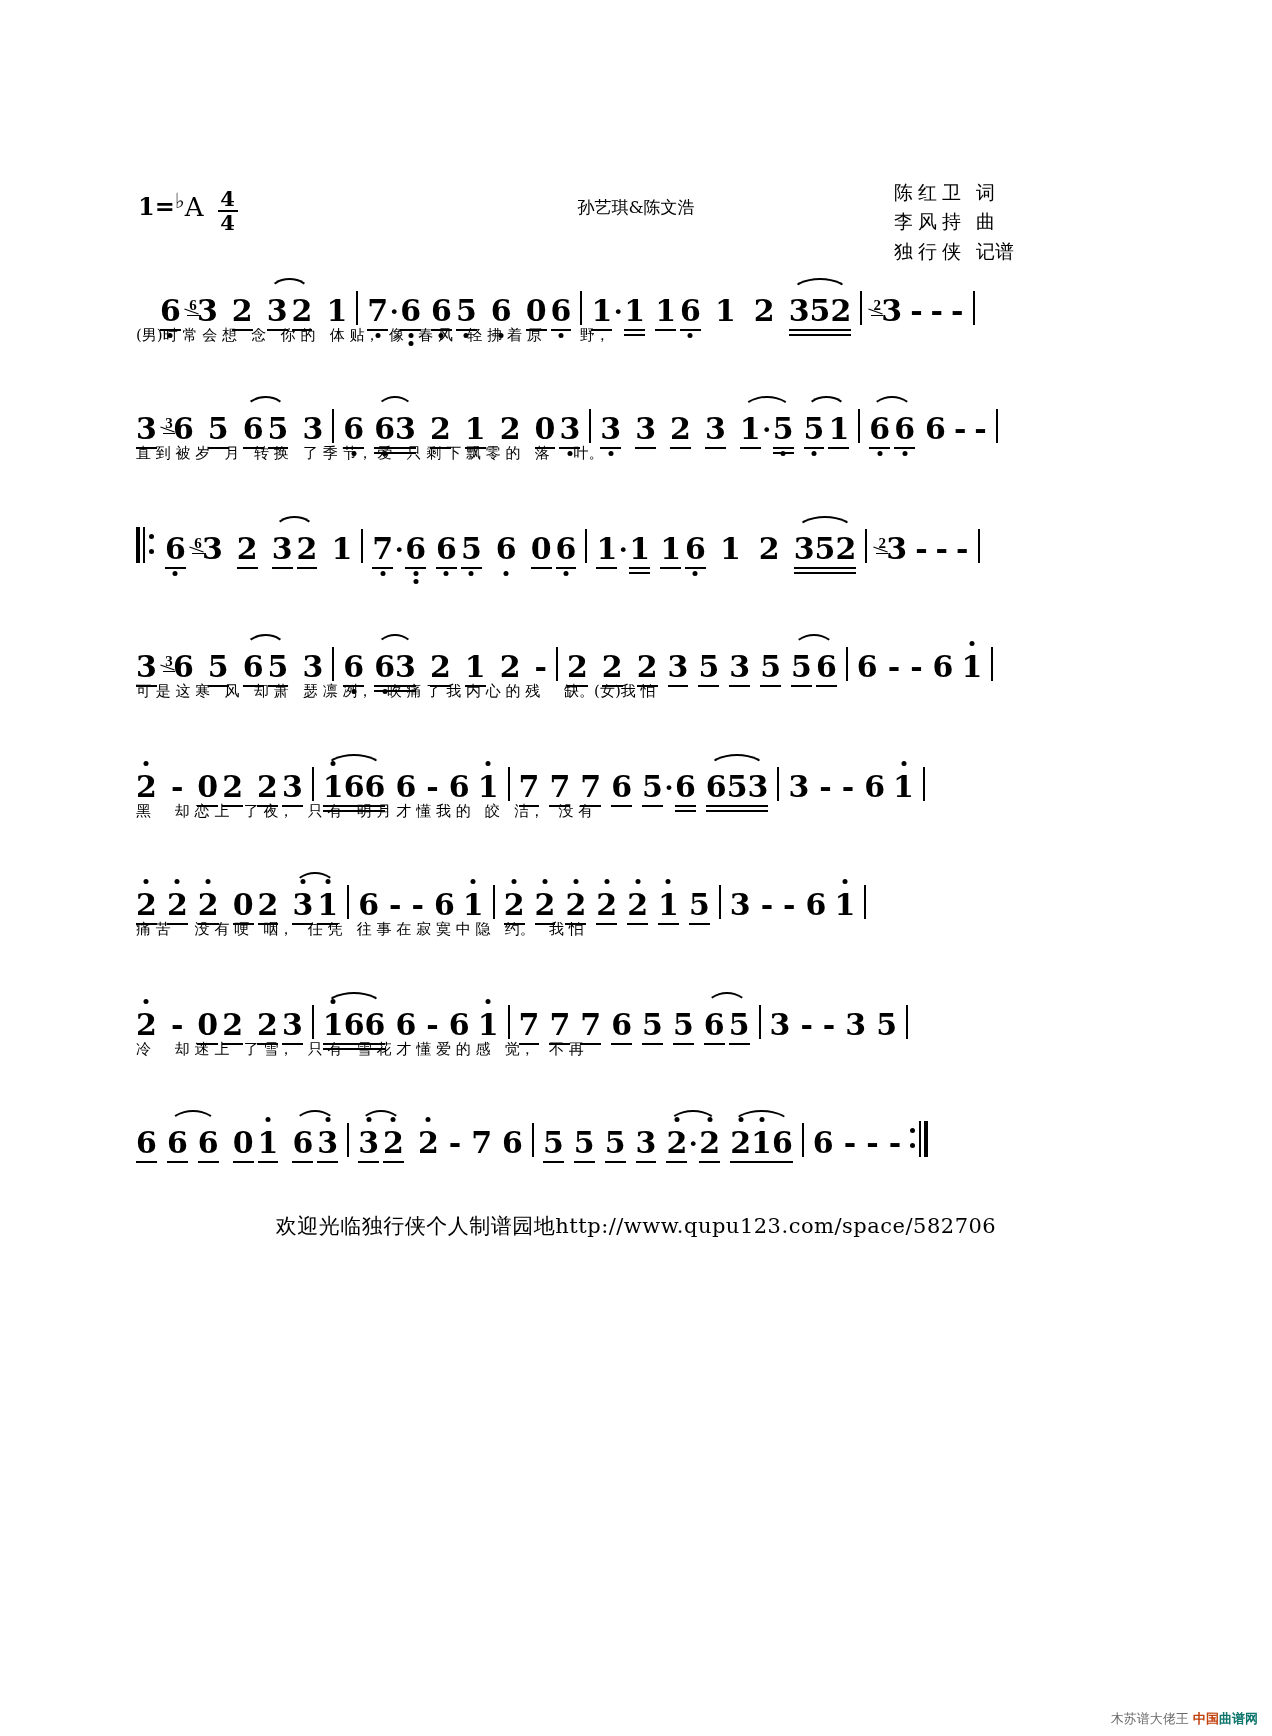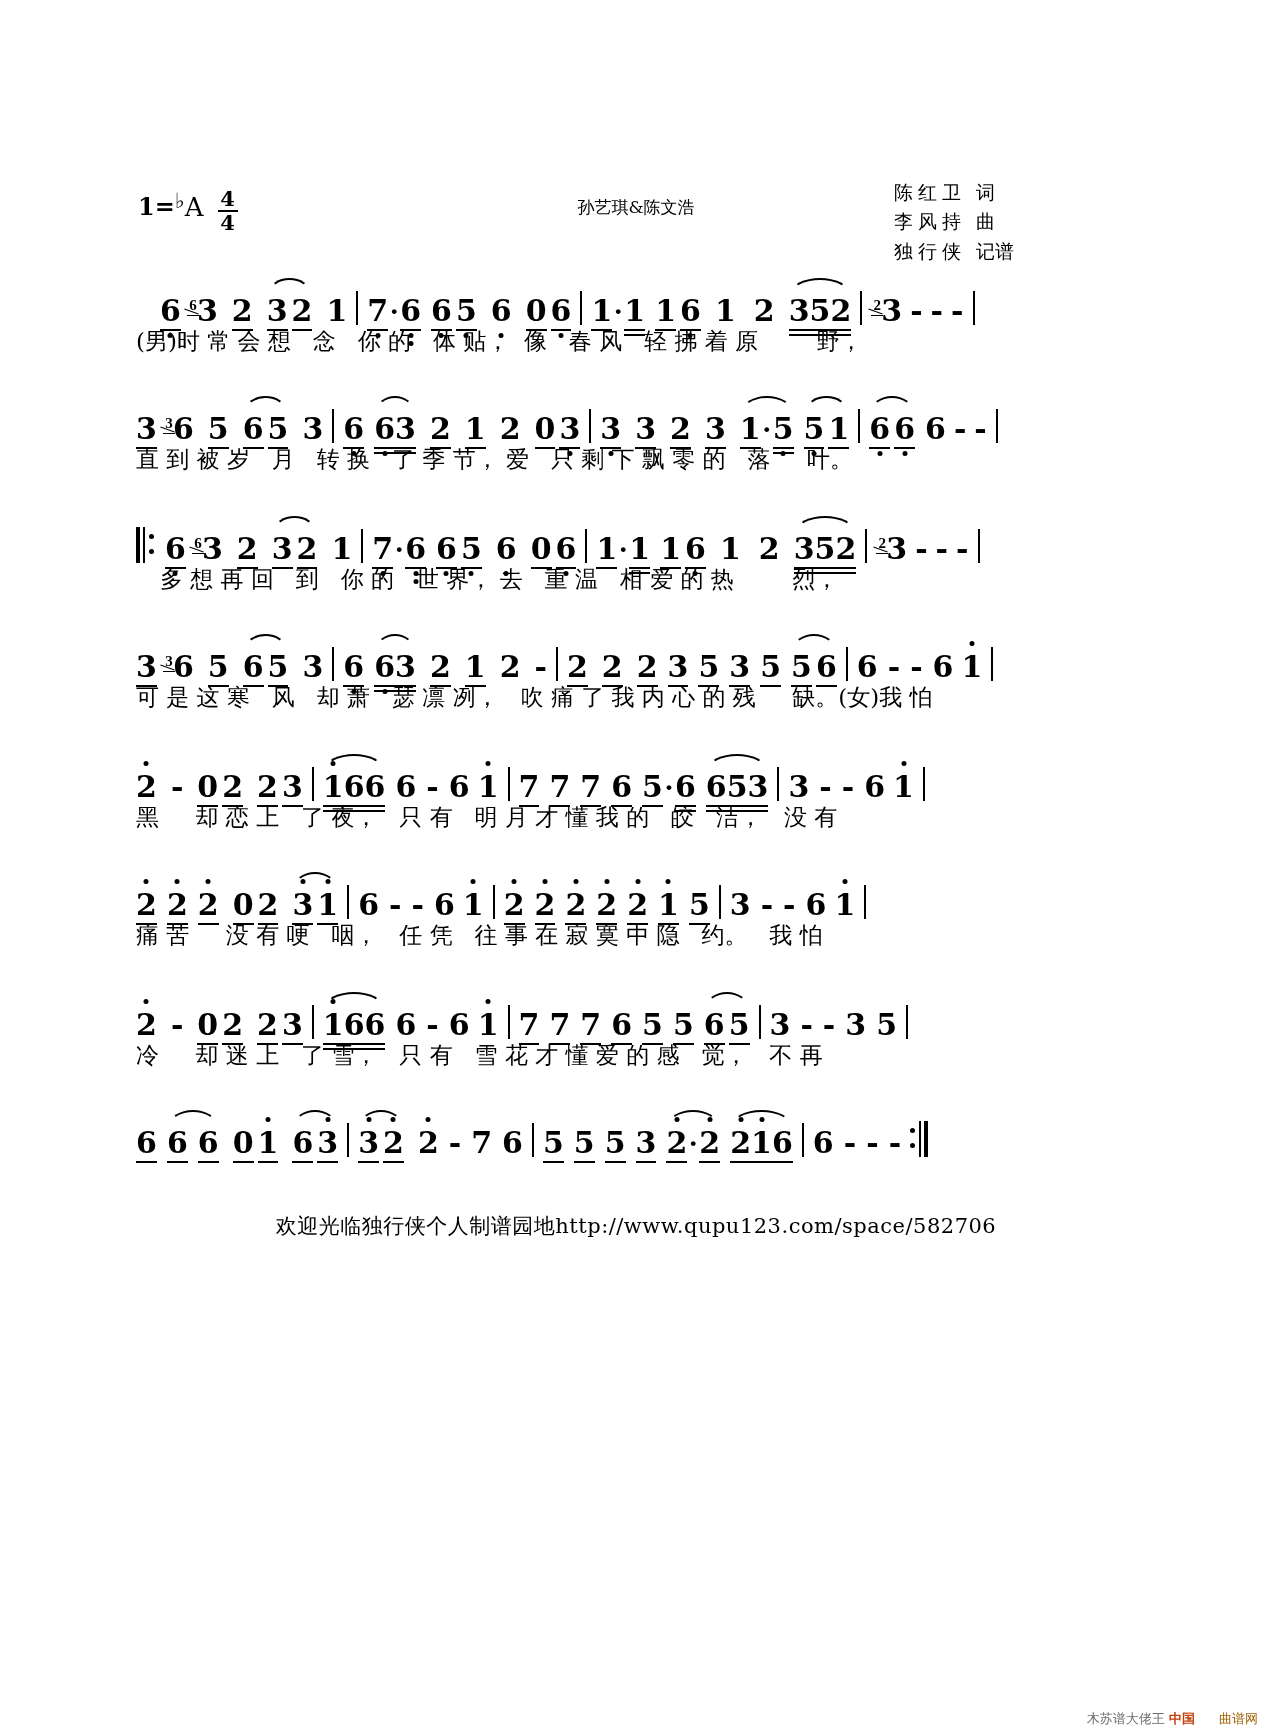--- a/index.html
+++ b/index.html
@@ -101,21 +101,21 @@
     padding-left: 136px;
     padding-right: 136px;
     box-sizing: border-box;
   }
   .lyricrow {
     position: relative;
     height: 40px;
     padding-left: 136px;
     box-sizing: border-box;
     font-family: "DejaVu Serif", serif;
-    font-size: 23px;
+    font-size: 15px;
     white-space: pre;
     letter-spacing: 0px;
   }
 
   
   .n {
     position: relative;
     display: inline-block;
     font-family: "DejaVu Serif", serif;
     font-size: 30px;
@@ -293,21 +293,21 @@
   .watermark {
     position: absolute;
     right: 14px;
     bottom: 8px;
     font-family: "DejaVu Sans", sans-serif;
     font-size: 13px;
     color: #6b6b6b;
     white-space: nowrap;
   }
   .watermark .red { color: #c2410c; font-weight: 700; }
-  .watermark .orange { color: #a16207; font-weight: 400; padding-left: 24px; }
+  .watermark .orange { color: #0f766e; font-weight: 700; }
 </style>
 </head>
 <body>
 
 <div class="sheet">
 
   <div class="subtitle">孙艺琪&amp;陈文浩</div>
 
   <div class="keysig">
     <span class="eq">1=</span>
@@ -482,21 +482,20 @@
       <span class="grace">2<i class="gbeam"></i></span>
         <span class="n"><span class="num">3</span></span>
       <span class="sp8"></span>
         <span class="dash">-</span>
       <span class="sp8"></span>
         <span class="dash">-</span>
       <span class="sp8"></span>
         <span class="dash">-</span>
       <span class="bar"></span>
     </div>
-    <div class="lyricrow" style="padding-left:160px">多 想 再 回   到   你 的   世 界， 去   重 温   相 爱 的 热        烈，</div>
   </div>
 
   <div class="system" style="top:628px">
     <div class="noterow">
       <span class="n beam1"><span class="num">3</span></span>
       <span class="sp6"></span>
         <span class="grace">3<i class="gbeam"></i></span>
         <span class="n"><span class="num">6</span></span>
       <span class="sp14"></span>
       <span class="n beam1"><span class="num">5</span></span>

